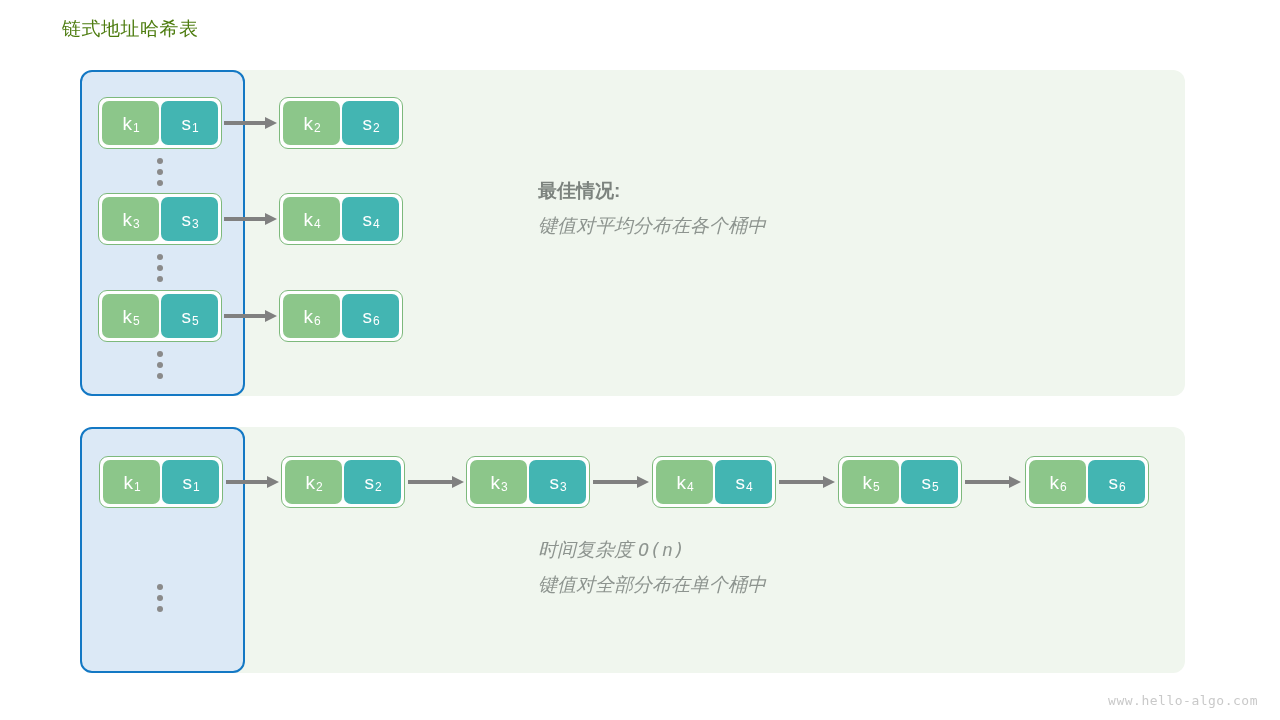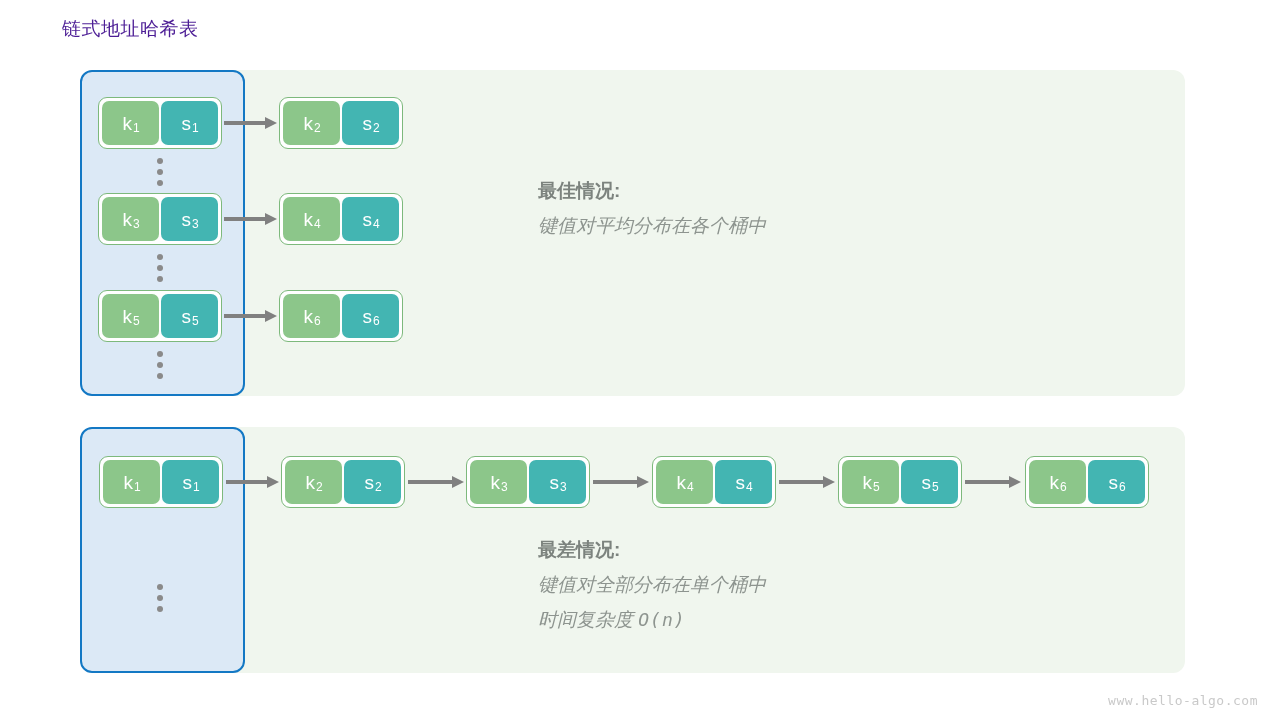--- a/index.html
+++ b/index.html
@@ -14,21 +14,21 @@
     font-family: "Liberation Sans", "DejaVu Sans", sans-serif;
     overflow: hidden;
   }
 
   
   #page-title {
     position: absolute;
     left: 62px;
     top: 16px;
     font-size: 19px;
-    color: #4c1d95;
+    color: #4d7c0f;
     letter-spacing: 0.5px;
     white-space: nowrap;
   }
 
   
   .green-panel {
     position: absolute;
     background: #f0f6ee;
     border-radius: 12px;
   }
@@ -314,21 +314,20 @@
   </div>
 </div>
 
 <div class="vdots" style="left:157px; top:584px;">
   <i></i>
     <i></i>
     <i></i>
 </div>
 
 <div class="anno" style="left:538px; top:537px;">
-  <div class="head">最差情况:</div>
-  <div class="line">键值对全部分布在单个桶中</div>
   <div class="line">
     <span>时间复杂度</span>
     <span class="mono">O(n)</span>
   </div>
+  <div class="line">键值对全部分布在单个桶中</div>
 </div>
 
 <div id="watermark">www.hello-algo.com</div>
 
 </body></html>

